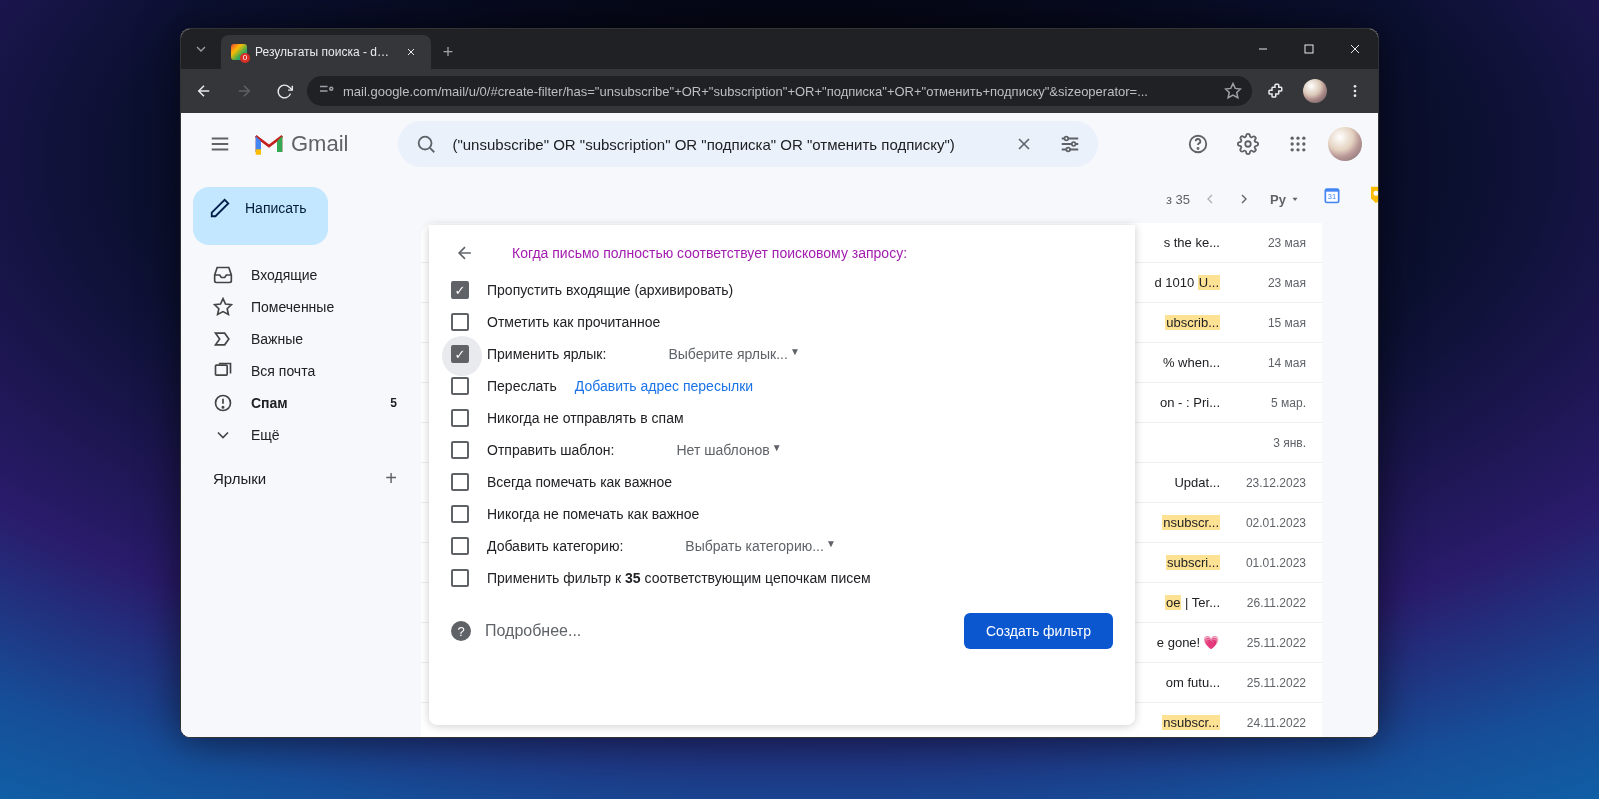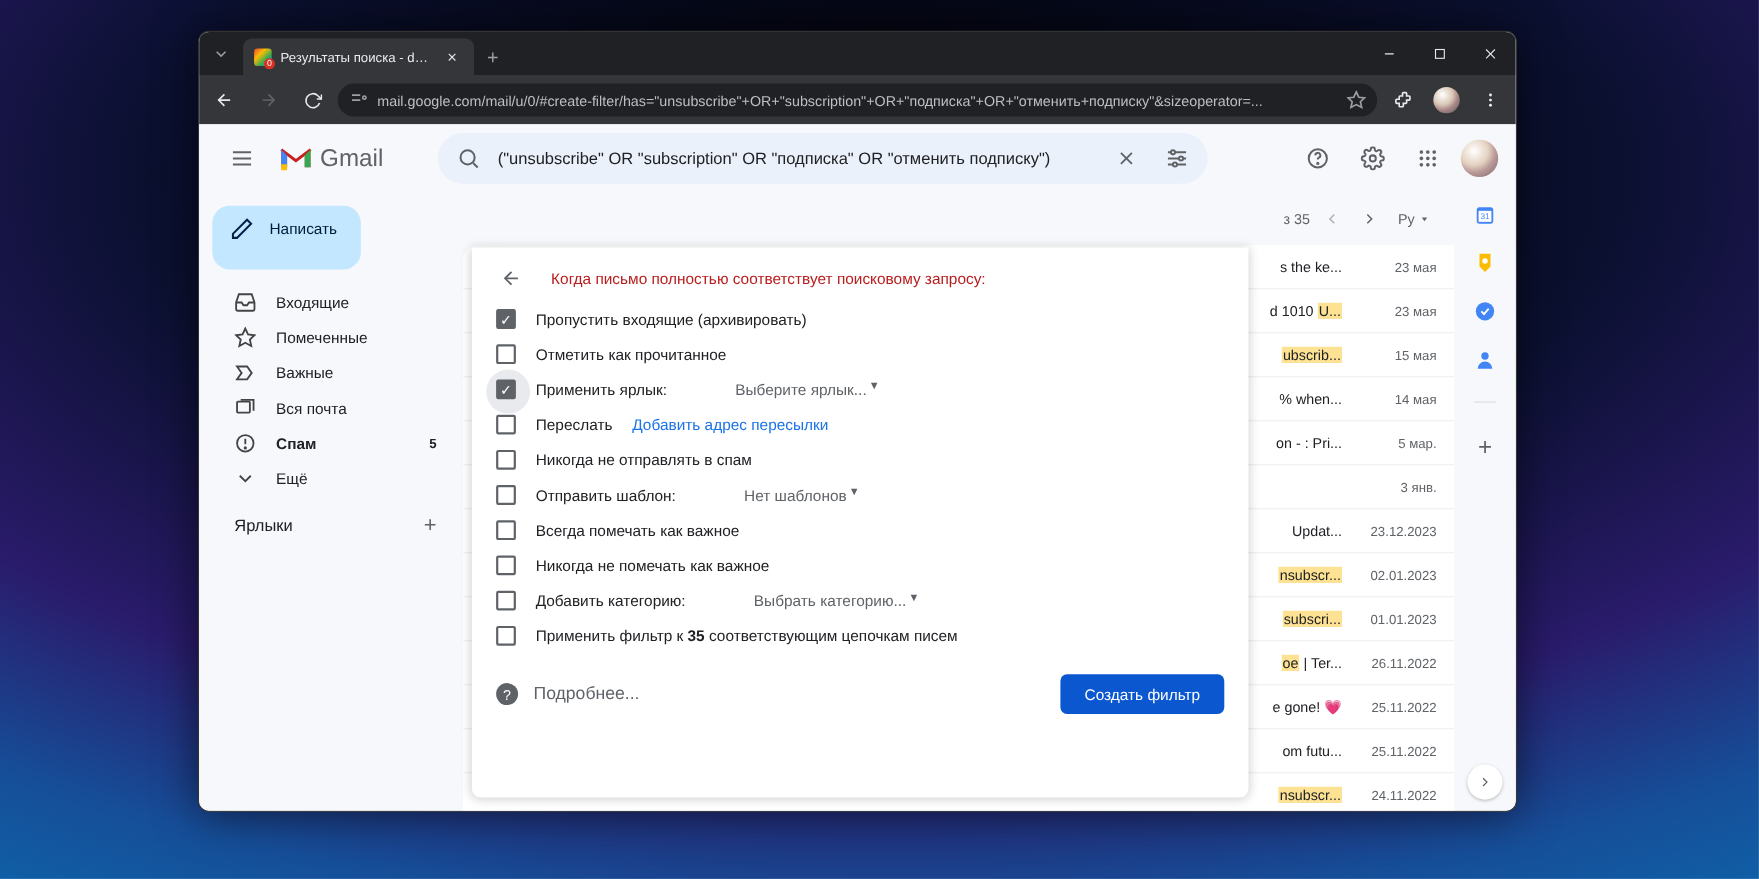--- a/index.html
+++ b/index.html
@@ -56,48 +56,48 @@
 .navitem .cnt{margin-left:auto;font-size:12px;}
 .navitem svg,.navitem .ico{width:20px;height:20px;color:#444;}
 .labels-hdr{display:flex;align-items:center;justify-content:space-between;padding:16px 16px 6px 24px;font-size:15px;color:#202124;}
 .labels-hdr .plus{font-size:20px;color:#5f6368;}
 
 
 .gmain{flex:1;position:relative;}
 .toolbar{height:48px;display:flex;align-items:center;padding:0 16px;color:#5f6368;font-size:13px;gap:6px;}
 .toolbar .sp{flex:1;}
 .pageinfo{white-space:nowrap;}
-.lang{font-weight:400;padding:4px 6px;display:flex;align-items:center;gap:4px;}
+.lang{font-weight:700;padding:4px 6px;display:flex;align-items:center;gap:4px;}
 
 .maillist{background:#fff;border-radius:14px 0 0 0;position:absolute;top:48px;left:0;right:0;bottom:0;overflow:hidden;}
 .mailrow{height:40px;border-bottom:1px solid #eceff1;display:flex;align-items:center;justify-content:flex-end;padding:0 16px;font-size:13px;gap:10px;}
 .mailrow .snip{white-space:nowrap;overflow:hidden;text-overflow:ellipsis;color:#202124;}
 .mailrow .date{width:76px;text-align:right;color:#5f6368;font-size:12px;}
 .hl{background:#fde293;padding:0 1px;}
 
 
 .filterpanel{position:absolute;left:248px;top:50px;width:706px;bottom:12px;background:#fff;border-radius:0 0 8px 8px;box-shadow:0 1px 10px rgba(0,0,0,.2);padding:14px 22px 14px 22px;z-index:3;}
-.fp-head{display:flex;align-items:center;gap:22px;font-size:14px;color:#b91c1c;margin-bottom:14px;}
+.fp-head{display:flex;align-items:center;gap:33px;font-size:14px;color:#a21caf;margin-bottom:14px;}
 .fp-head .back{width:28px;height:28px;display:flex;align-items:center;justify-content:center;}
 .fp-opt{display:flex;align-items:center;gap:18px;font-size:14px;color:#202124;margin:14px 0;flex-wrap:wrap;}
 .chk{width:18px;height:18px;border:2px solid #5f6368;border-radius:2px;display:inline-flex;align-items:center;justify-content:center;color:#fff;flex-shrink:0;}
 .chk.checked{background:#5f6368;border-color:#5f6368;}
 .chk.checked::after{content:"✓";font-size:13px;line-height:1;}
 .chk-hover{position:relative;}
 .chk-hover::before{content:"";position:absolute;left:-11px;top:-11px;width:40px;height:40px;border-radius:50%;background:#e8eaed;z-index:-1;}
 .dd{color:#5f6368;display:inline-flex;align-items:flex-start;gap:2px;cursor:pointer;margin-left:44px;}
 .dd .car{font-size:10px;}
 .link{color:#1a73e8;cursor:pointer;}
 .fp-foot{display:flex;align-items:center;gap:14px;margin-top:26px;}
 .fp-foot .sp{flex:1;}
 .help-ico{width:20px;height:20px;border-radius:50%;background:#5f6368;color:#fff;display:flex;align-items:center;justify-content:center;font-size:13px;}
 .createbtn{background:#0b57d0;color:#fff;border:none;border-radius:6px;height:36px;padding:0 22px;font-size:14px;cursor:pointer;}
 
 
-.rrail{width:56px;display:flex;flex-direction:column;align-items:center;padding-top:10px;gap:24px;}
+.rrail{width:56px;display:flex;align-items:flex-start;padding-top:10px;gap:24px;}
 .rrail .railicon{width:20px;height:20px;}
 .rrail .sep{height:1px;width:20px;background:#dadce0;margin:4px 0;}
 .rrail .plus{font-size:22px;color:#5f6368;}
 .rrail .expand{margin-top:auto;margin-bottom:10px;width:32px;height:32px;border-radius:50%;background:#fff;display:flex;align-items:center;justify-content:center;box-shadow:0 1px 3px rgba(0,0,0,.25);}
 
 svg{display:block;}
 </style>
 </head>
 <body>
 

